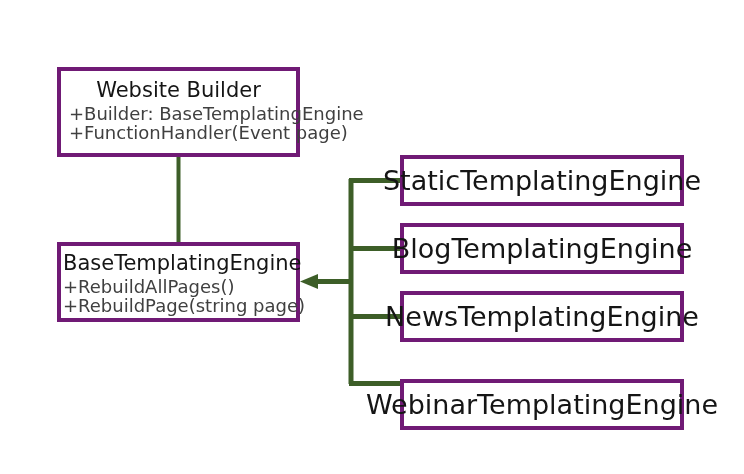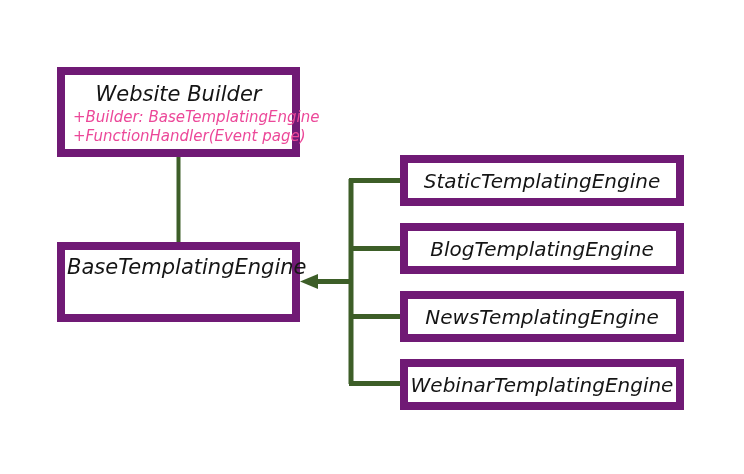--- a/index.html
+++ b/index.html
@@ -15,39 +15,38 @@
   #diagram-canvas {
     position: relative;
     width: 744px;
     height: 474px;
     background: #ffffff;
     overflow: hidden;
   }
   .uml-box {
     position: absolute;
     box-sizing: border-box;
-    border: 8px solid #701a75;
+    border: 4px solid #701a75;
     background: #ffffff;
-    font-style: italic;
   }
   .uml-title {
     font-size: 21px;
     line-height: 26px;
     color: #151515;
     white-space: nowrap;
   }
   .uml-title.center { text-align: center; }
   .uml-title.left   { text-align: left; }
   .uml-attrs {
     margin-top: 1px;
   }
   .uml-attr {
-    font-size: 15px;
+    font-size: 18px;
     line-height: 19px;
-    color: #ec4899;
+    color: #404040;
     white-space: nowrap;
     text-align: left;
   }
 
   
   #box-website-builder {
     left: 57px;  top: 67px;
     width: 243px; height: 90px;
     padding: 6px 8px 0 8px;
   }
@@ -59,21 +58,21 @@
   }
   
   .subclass-box {
     left: 400px;
     width: 284px;
     height: 51px;
     display: flex;
     align-items: center;
     justify-content: center;
   }
-  .subclass-box .uml-title { font-size: 20px; }
+  .subclass-box .uml-title { font-size: 27px; }
 
   
   #connector-layer {
     position: absolute;
     left: 0; top: 0;
     width: 744px; height: 474px;
     pointer-events: none;
   }
 </style>
 </head>
@@ -100,31 +99,35 @@
   <div class="uml-box" id="box-website-builder">
     <div class="uml-title center">Website Builder</div>
     <div class="uml-attrs">
       <div class="uml-attr">+Builder: BaseTemplatingEngine</div>
       <div class="uml-attr">+FunctionHandler(Event  page)</div>
     </div>
   </div>
 
   <div class="uml-box" id="box-base-engine">
     <div class="uml-title left">BaseTemplatingEngine</div>
+    <div class="uml-attrs">
+      <div class="uml-attr">+RebuildAllPages()</div>
+      <div class="uml-attr">+RebuildPage(string page)</div>
+    </div>
   </div>
 
   <div class="uml-box subclass-box" style="top:155px;">
     <div class="uml-title center">StaticTemplatingEngine</div>
   </div>
 
   <div class="uml-box subclass-box" style="top:223px;">
     <div class="uml-title center">BlogTemplatingEngine</div>
   </div>
 
   <div class="uml-box subclass-box" style="top:291px;">
     <div class="uml-title center">NewsTemplatingEngine</div>
   </div>
 
-  <div class="uml-box subclass-box" style="top:359px;">
+  <div class="uml-box subclass-box" style="top:379px;">
     <div class="uml-title center">WebinarTemplatingEngine</div>
   </div>
 
 </div>
 
 </body></html>

